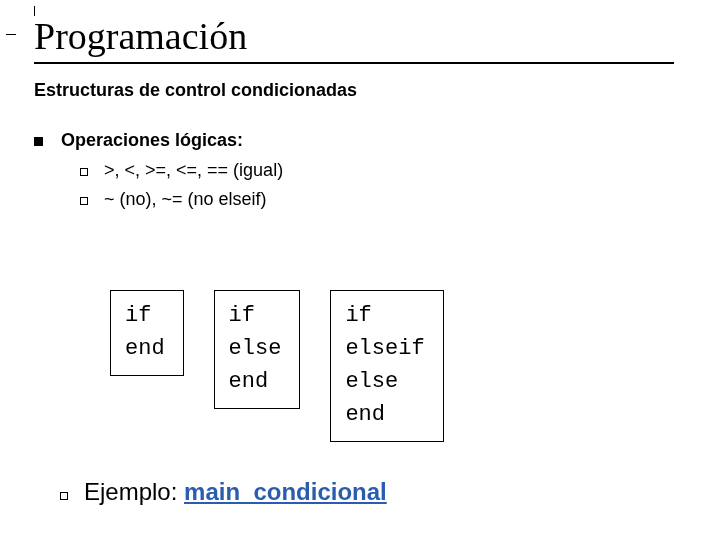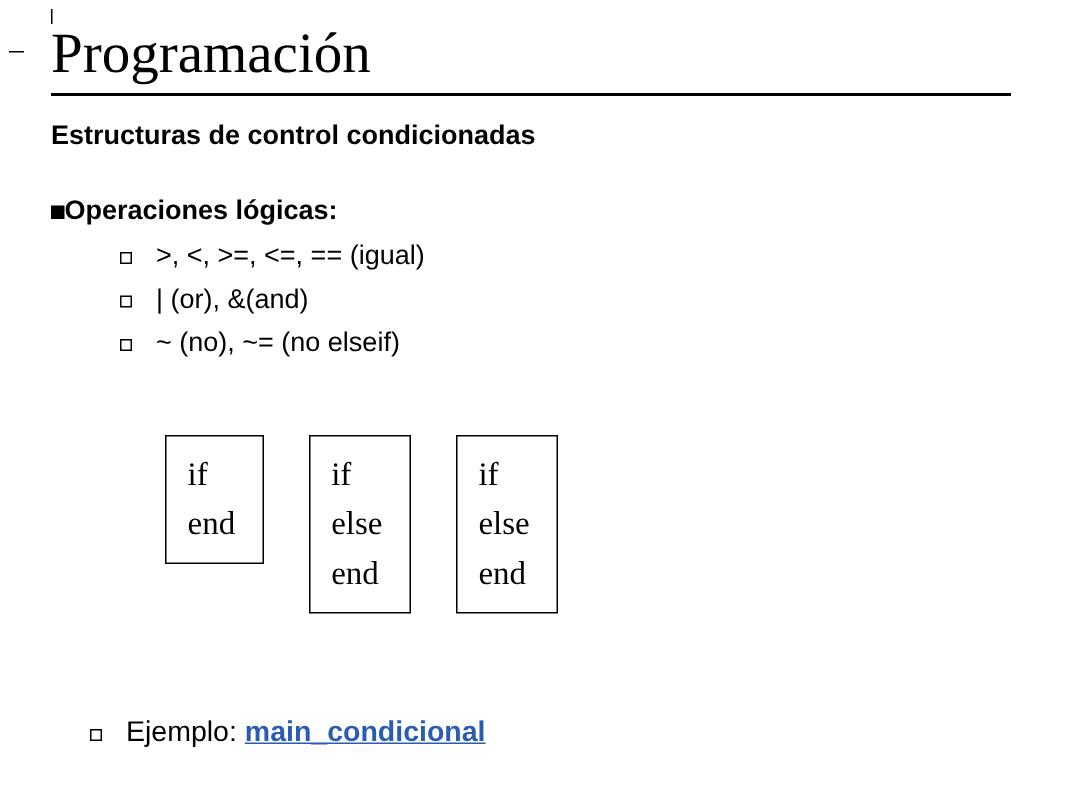--- a/index.html
+++ b/index.html
@@ -55,20 +55,21 @@
     top: 80px;
     font-size: 18px;
     font-weight: bold;
   }
   .level1 {
     position: absolute;
     left: 34px;
     top: 130px;
     display: flex;
     align-items: baseline;
+    gap: 18px;
   }
   .bullet-sq {
     display: inline-block;
     width: 9px;
     height: 9px;
     background: #000;
     margin-top: 6px;
   }
   .l1text {
     font-size: 18px;
@@ -100,37 +101,37 @@
     position: absolute;
     left: 110px;
     top: 290px;
     display: flex;
     gap: 30px;
     align-items: flex-start;
   }
   .codebox {
     border: 1.5px solid #000;
     padding: 8px 18px 10px 14px;
-    font-family: Liberation Serif, serif;
+    font-family: Liberation Mono, monospace;
     font-size: 22px;
     line-height: 1.5;
   }
   .codebox div {
     white-space: pre;
   }
   .example {
     position: absolute;
     left: 60px;
     top: 478px;
     display: flex;
     align-items: baseline;
     gap: 16px;
   }
   .example-text {
-    font-size: 19px;
+    font-size: 24px;
   }
   .link {
     color: #2a5db0;
     text-decoration: underline;
     font-weight: bold;
   }
 </style>
 </head>
 <body>
 
@@ -148,40 +149,37 @@
     <span class="l1text">Operaciones lógicas:</span>
   </div>
 
   <div class="l2list">
     <div class="l2item">
       <span class="bullet-hollow"></span>
       <span class="l2text">&gt;, &lt;, &gt;=, &lt;=, == (igual)</span>
     </div>
     <div class="l2item">
       <span class="bullet-hollow"></span>
-      <span class="l2text">| (or),  &amp;(and)</span>
-    </div>
-    <div class="l2item">
-      <span class="bullet-hollow"></span>
       <span class="l2text">~ (no),  ~= (no elseif)</span>
     </div>
   </div>
 
   <div class="codeboxes">
     <div class="codebox">
       <div>if</div>
       <div>end</div>
     </div>
     <div class="codebox">
       <div>if</div>
       <div>else</div>
       <div>end</div>
     </div>
     <div class="codebox">
       <div>if</div>
+      <div>elseif</div>
       <div>else</div>
       <div>end</div>
     </div>
   </div>
 
   <div class="example">
     <span class="bullet-hollow"></span>
     <span class="example-text">
       <span>Ejemplo: </span><a class="link" href="#">main_condicional</a>
     </span>

